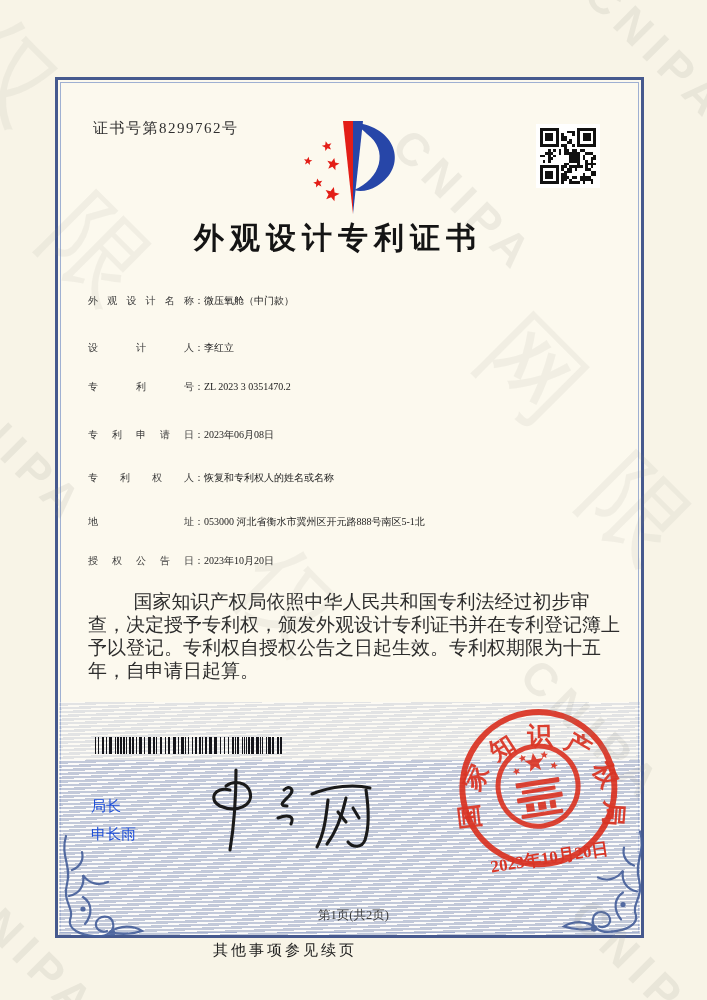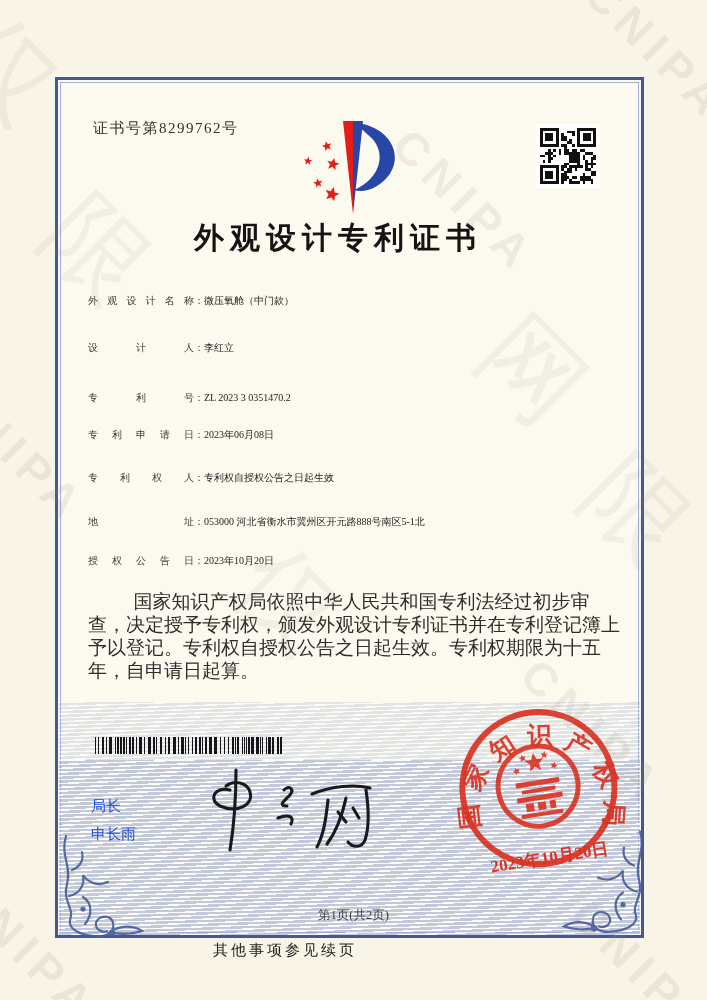--- a/index.html
+++ b/index.html
@@ -246,28 +246,28 @@
     </svg>
 
   <div class="abs title content">外观设计专利证书</div>
 
   <div class="abs field-row content" style="top:294px">
     <span class="flabel">外观设计名称</span><span class="colon">：</span><span class="fvalue">微压氧舱（中门款）</span>
   </div>
   <div class="abs field-row content" style="top:341px">
     <span class="flabel">设计人</span><span class="colon">：</span><span class="fvalue">李红立</span>
   </div>
-  <div class="abs field-row content" style="top:391px">
+  <div class="abs field-row content" style="top:380px">
     <span class="flabel">专利号</span><span class="colon">：</span><span class="fvalue">ZL 2023 3 0351470.2</span>
   </div>
   <div class="abs field-row content" style="top:428px">
     <span class="flabel">专利申请日</span><span class="colon">：</span><span class="fvalue">2023年06月08日</span>
   </div>
   <div class="abs field-row content" style="top:471px">
-    <span class="flabel">专利权人</span><span class="colon">：</span><span class="fvalue">专利权自授权公告之日起生效</span>
+    <span class="flabel">专利权人</span><span class="colon">：</span><span class="fvalue">恢复和专利权人的姓名或名称</span>
   </div>
   <div class="abs field-row content" style="top:515px">
     <span class="flabel">地址</span><span class="colon">：</span><span class="fvalue">053000 河北省衡水市冀州区开元路888号南区5-1北</span>
   </div>
   <div class="abs field-row content" style="top:554px">
     <span class="flabel">授权公告日</span><span class="colon">：</span><span class="fvalue">2023年10月20日</span>
   </div>
 
   <div class="abs paras content">
     <p>国家知识产权局依照中华人民共和国专利法经过初步审查，决定授予专利权，颁发外观设计专利证书并在专利登记簿上予以登记。专利权自授权公告之日起生效。专利权期限为十五年，自申请日起算。</p>

